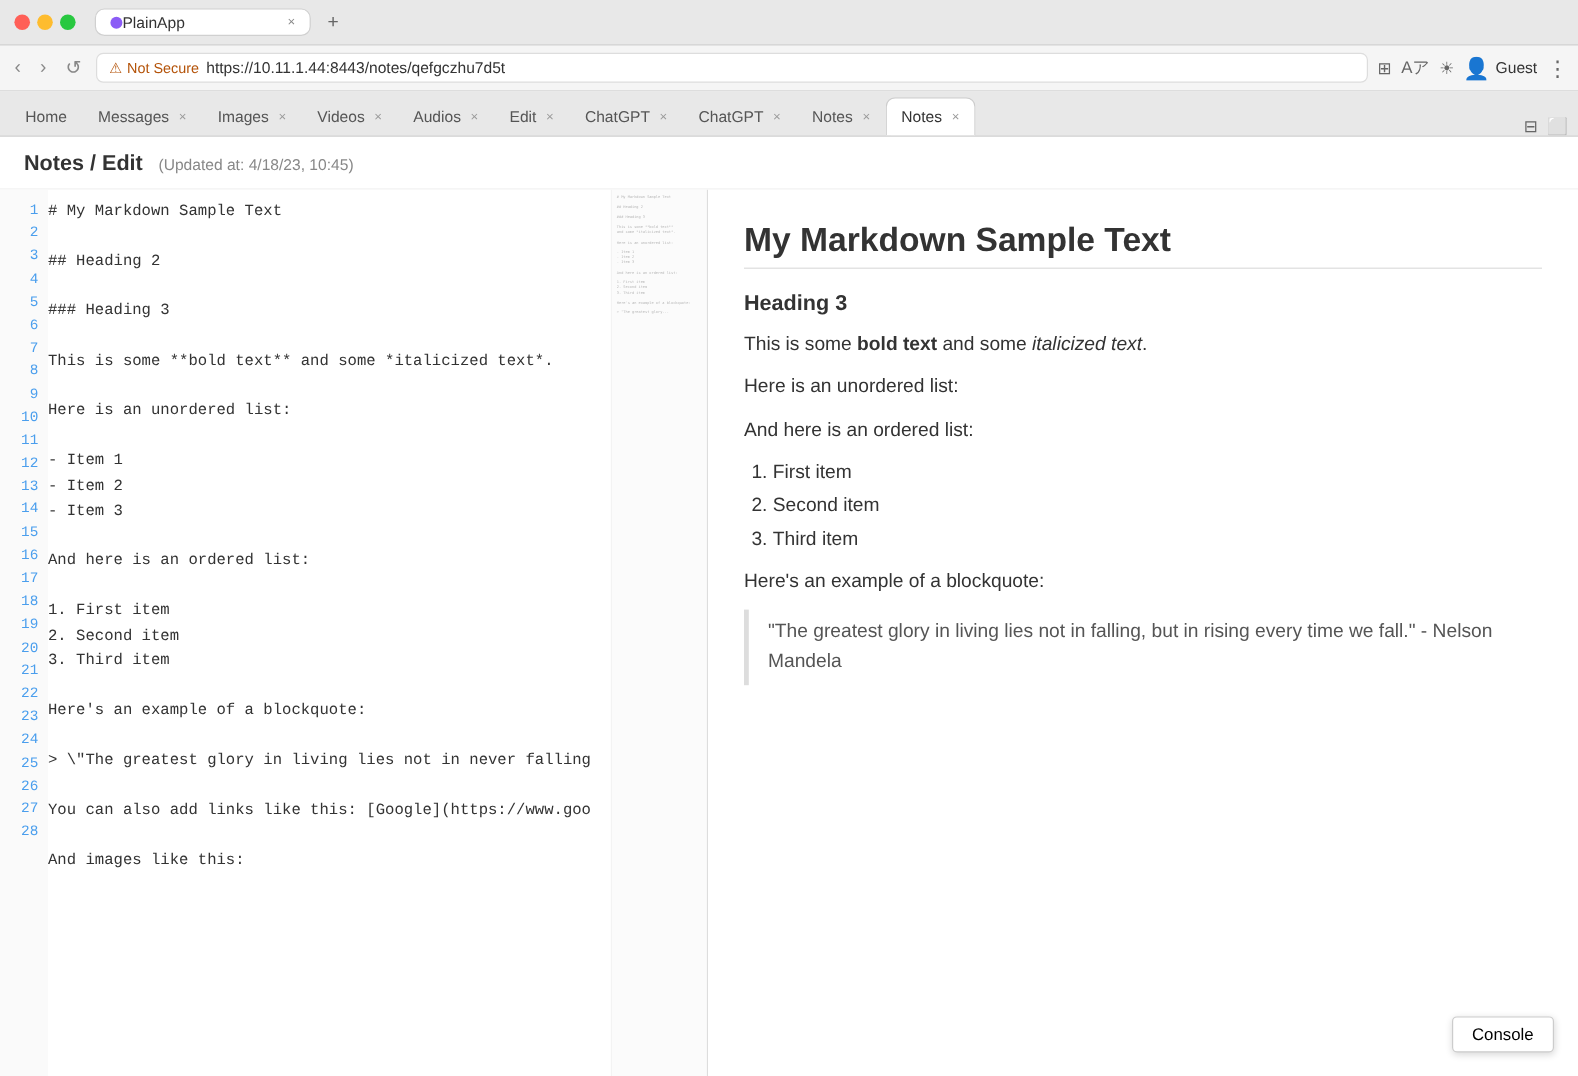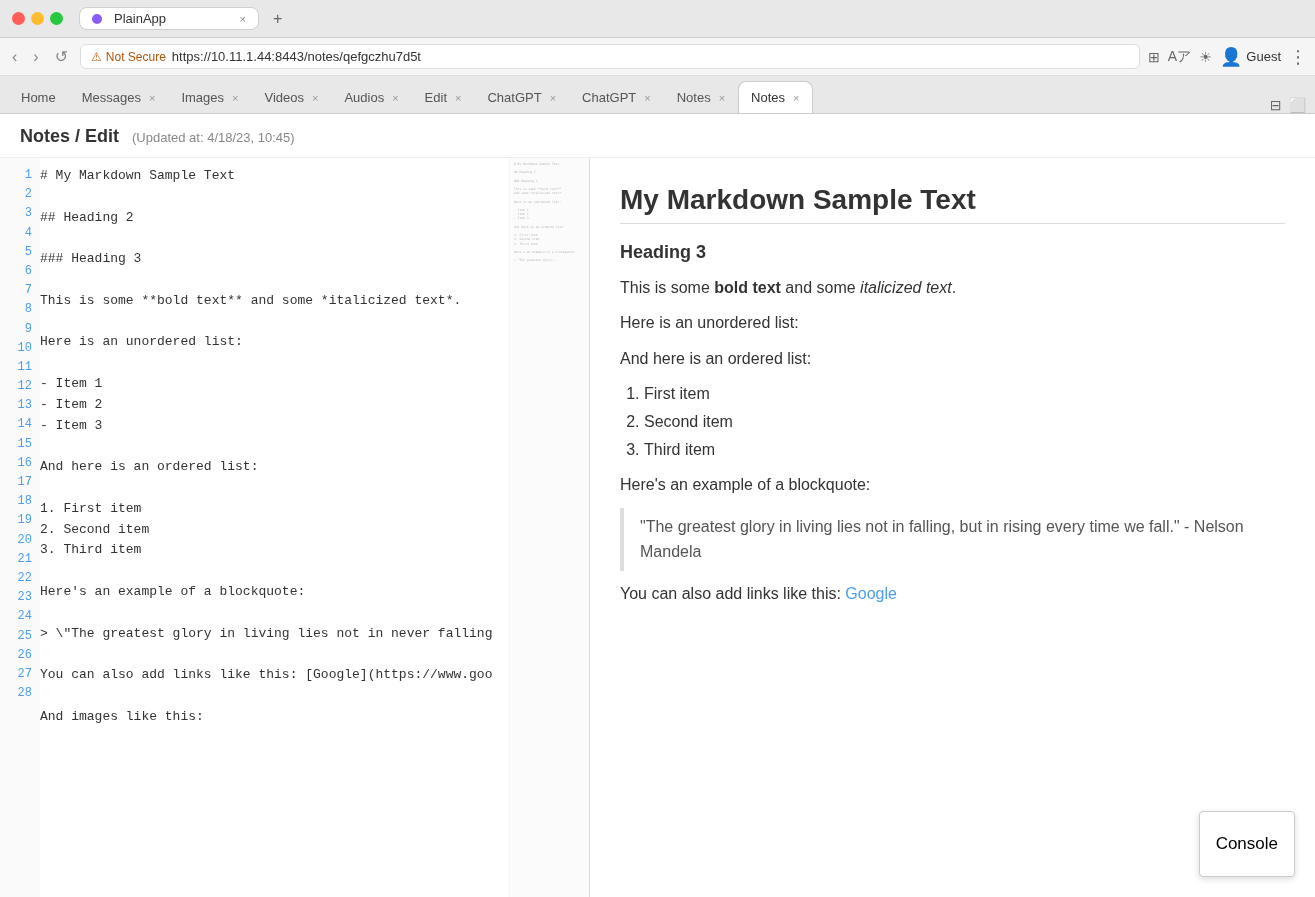--- a/index.html
+++ b/index.html
@@ -14,21 +14,21 @@
       padding: 0 12px;
       gap: 8px;
       border-bottom: 1px solid #ccc;
     }
     .traffic-lights { display: flex; gap: 6px; align-items: center; }
     .tl { width: 13px; height: 13px; border-radius: 50%; }
     .tl-red { background: #ff5f57; }
     .tl-yellow { background: #febc2e; }
     .tl-green { background: #28c840; }
     .app-title {
-      display: flex; align-items: center; gap: 12px;
+      display: flex; align-items: center; gap: 0;
       background: white; border-radius: 8px;
       padding: 3px 12px; font-size: 13px; color: #333;
       border: 1px solid #d0d0d0;
       min-width: 180px;
       margin-left: 8px;
     }
     .app-title-dot { width: 10px; height: 10px; background: #8b5cf6; border-radius: 50%; }
     .tab-close-btn { margin-left: auto; font-size: 11px; color: #888; cursor: pointer; }
     .new-tab-btn { font-size: 16px; color: #666; cursor: pointer; margin-left: 6px; }
 
@@ -204,22 +204,22 @@
     .preview-pane a { color: #4a9eed; text-decoration: none; }
 
     
     .console-btn {
       position: fixed;
       bottom: 20px;
       right: 20px;
       background: white;
       border: 1px solid #ccc;
       border-radius: 4px;
-      padding: 22px 16px;
-      font-size: 17px;
+      padding: 6px 16px;
+      font-size: 14px;
       cursor: pointer;
       box-shadow: 0 2px 6px rgba(0,0,0,0.15);
       z-index: 100;
     }
   </style>
 </head>
 <body>
 
 <div class="titlebar">
   <div class="traffic-lights">
@@ -411,19 +411,16 @@
     <p>And here is an ordered list:</p>
     <ol>
       <li>First item</li>
       <li>Second item</li>
       <li>Third item</li>
     </ol>
     <p>Here's an example of a blockquote:</p>
     <blockquote>
       <span>"The greatest glory in living lies not in falling, but in rising every time we fall." - Nelson Mandela</span>
     </blockquote>
-    <p>
-      <span>You can also add links like this: </span><a href="#">Google</a>
-    </p>
   </div>
 </div>
 
 <button class="console-btn">Console</button>
 
 </body></html>

